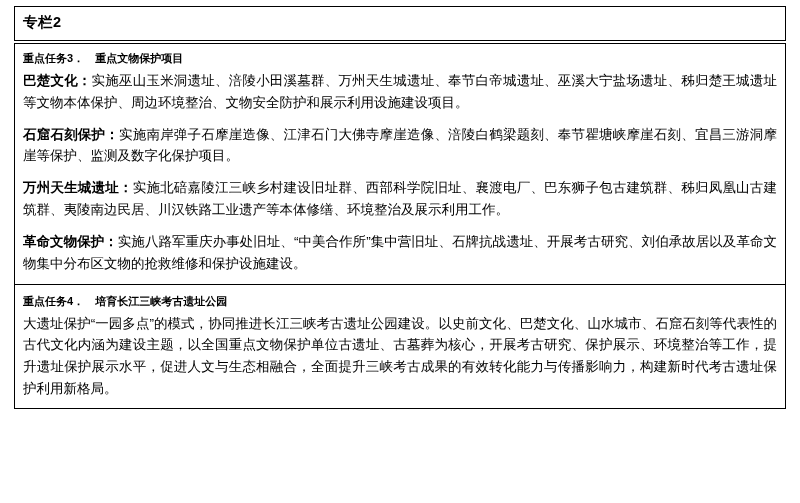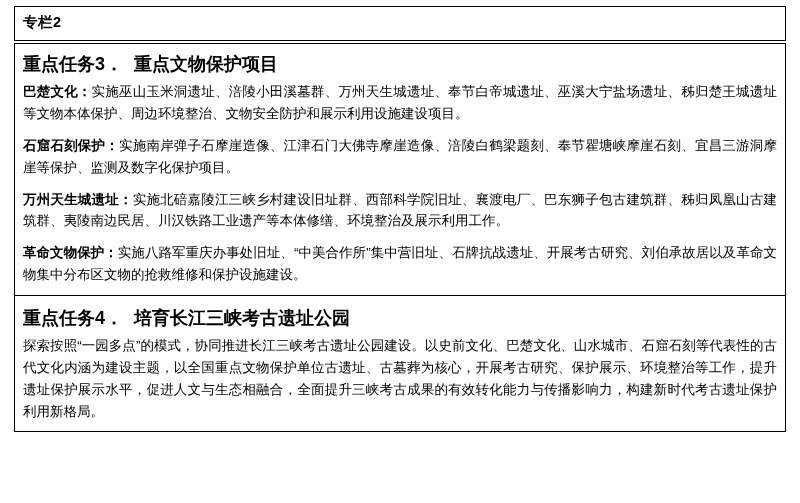--- a/index.html
+++ b/index.html
@@ -39,21 +39,21 @@
     font-weight: bold;
     font-size: 14.5px;
     letter-spacing: 0.5px;
   }
   .body-cell {
     padding: 8px 9px 10px 9px;
     line-height: 1.62;
   }
   .task-head {
     font-weight: bold;
-    font-size: 18px;
+    font-size: 11px;
     margin: 0 0 2px 0;
   }
   .task-head .num-space {
     display: inline-block;
     width: 11px;
   }
   .para {
     margin: 0 0 0 0;
     text-align: justify;
     font-size: 13.5px;
@@ -122,21 +122,21 @@
         </div>
 
         <div class="cell-divider"></div>
 
         <div class="task-block">
           <div class="task-head">
             <span>重点任务4．</span><span class="num-space"></span><span>培育长江三峡考古遗址公园</span>
           </div>
 
           <p class="para">
-            <span>探索按照“一园多点”的模式，协同推进长江三峡考古遗址公园建设。以史前文化、巴楚文化、山水城市、石窟石刻等代表性的古代文化内涵为建设主题，以全国重点文物保护单位古遗址、古墓葬为核心，开展考古研究、保护展示、环境整治等工作，提升遗址保护展示水平，促进人文与生态相融合，全面提升三峡考古成果的有效转化能力与传播影响力，构建新时代考古遗址保护利用新格局。</span>
+            <span>大遗址保护“一园多点”的模式，协同推进长江三峡考古遗址公园建设。以史前文化、巴楚文化、山水城市、石窟石刻等代表性的古代文化内涵为建设主题，以全国重点文物保护单位古遗址、古墓葬为核心，开展考古研究、保护展示、环境整治等工作，提升遗址保护展示水平，促进人文与生态相融合，全面提升三峡考古成果的有效转化能力与传播影响力，构建新时代考古遗址保护利用新格局。</span>
           </p>
         </div>
 
       </td>
     </tr>
   </tbody>
     </table>
 
 </div>
 

